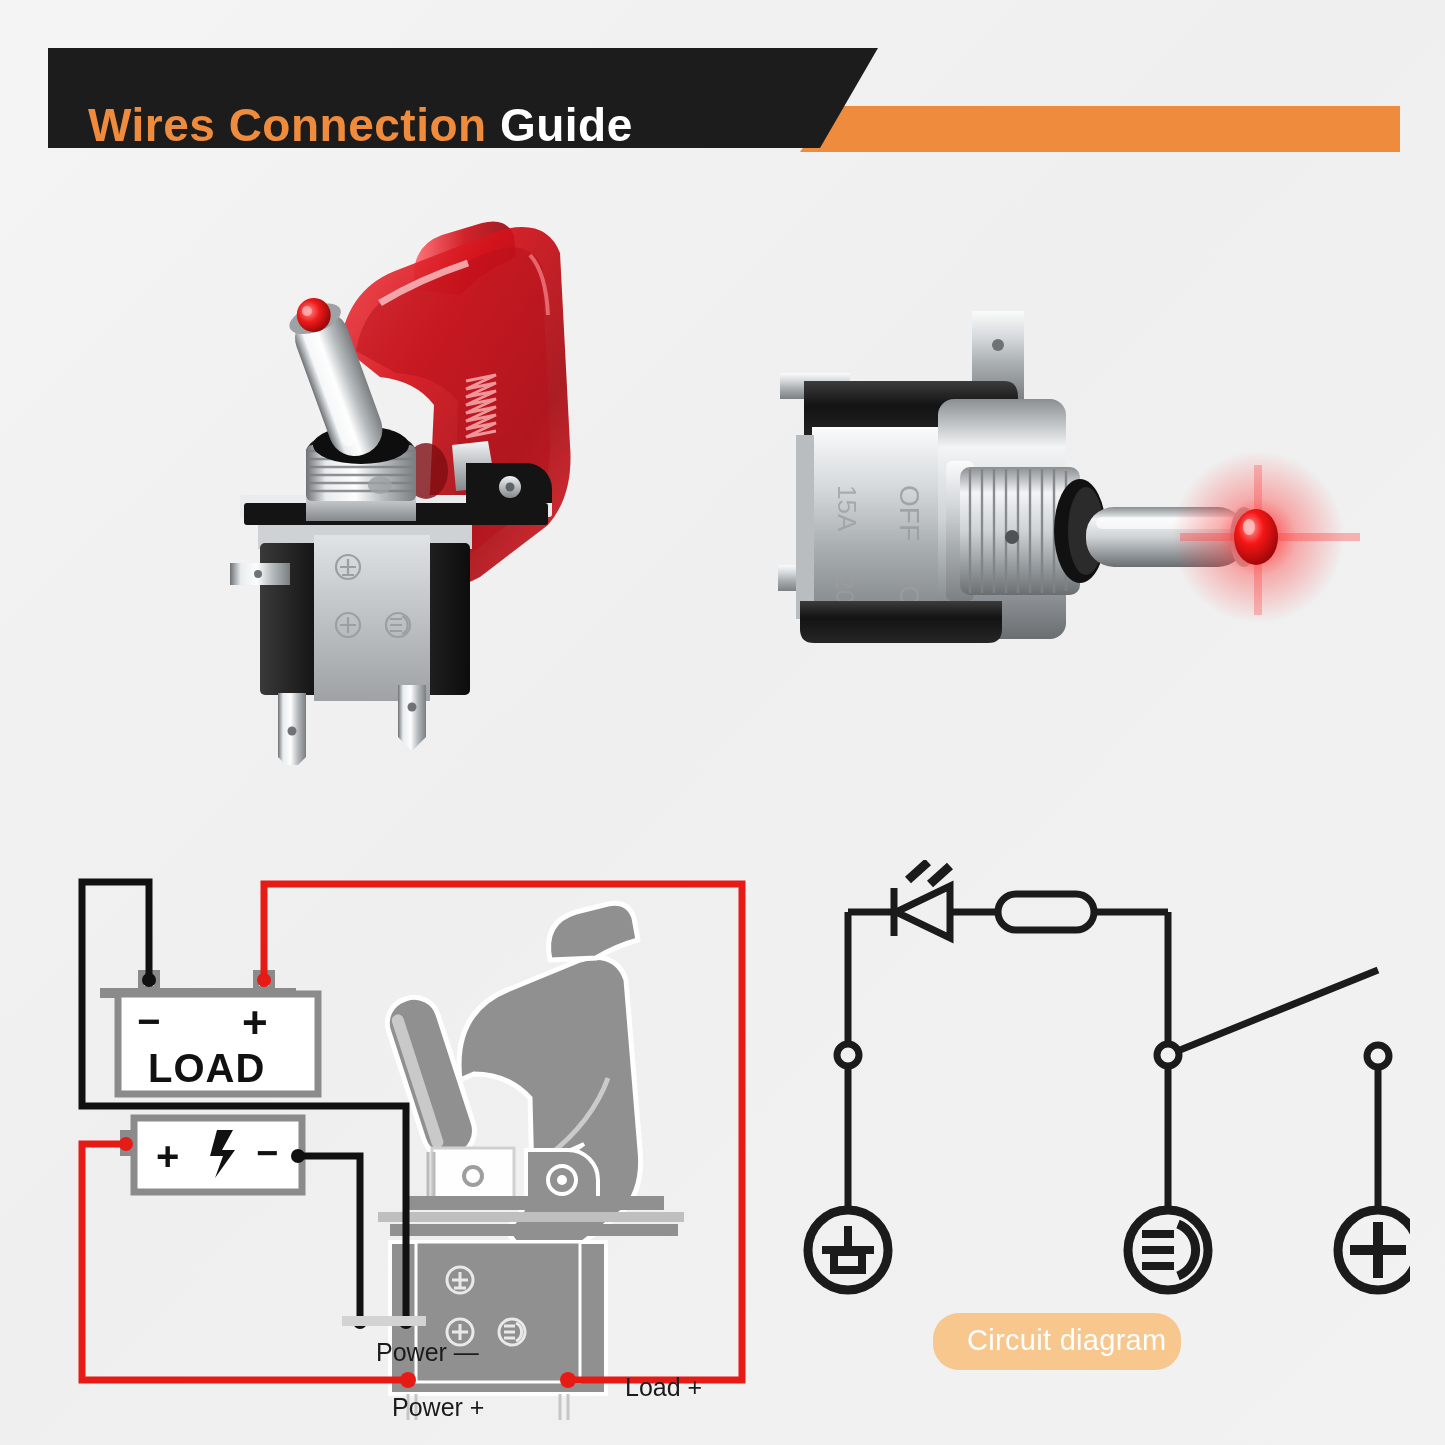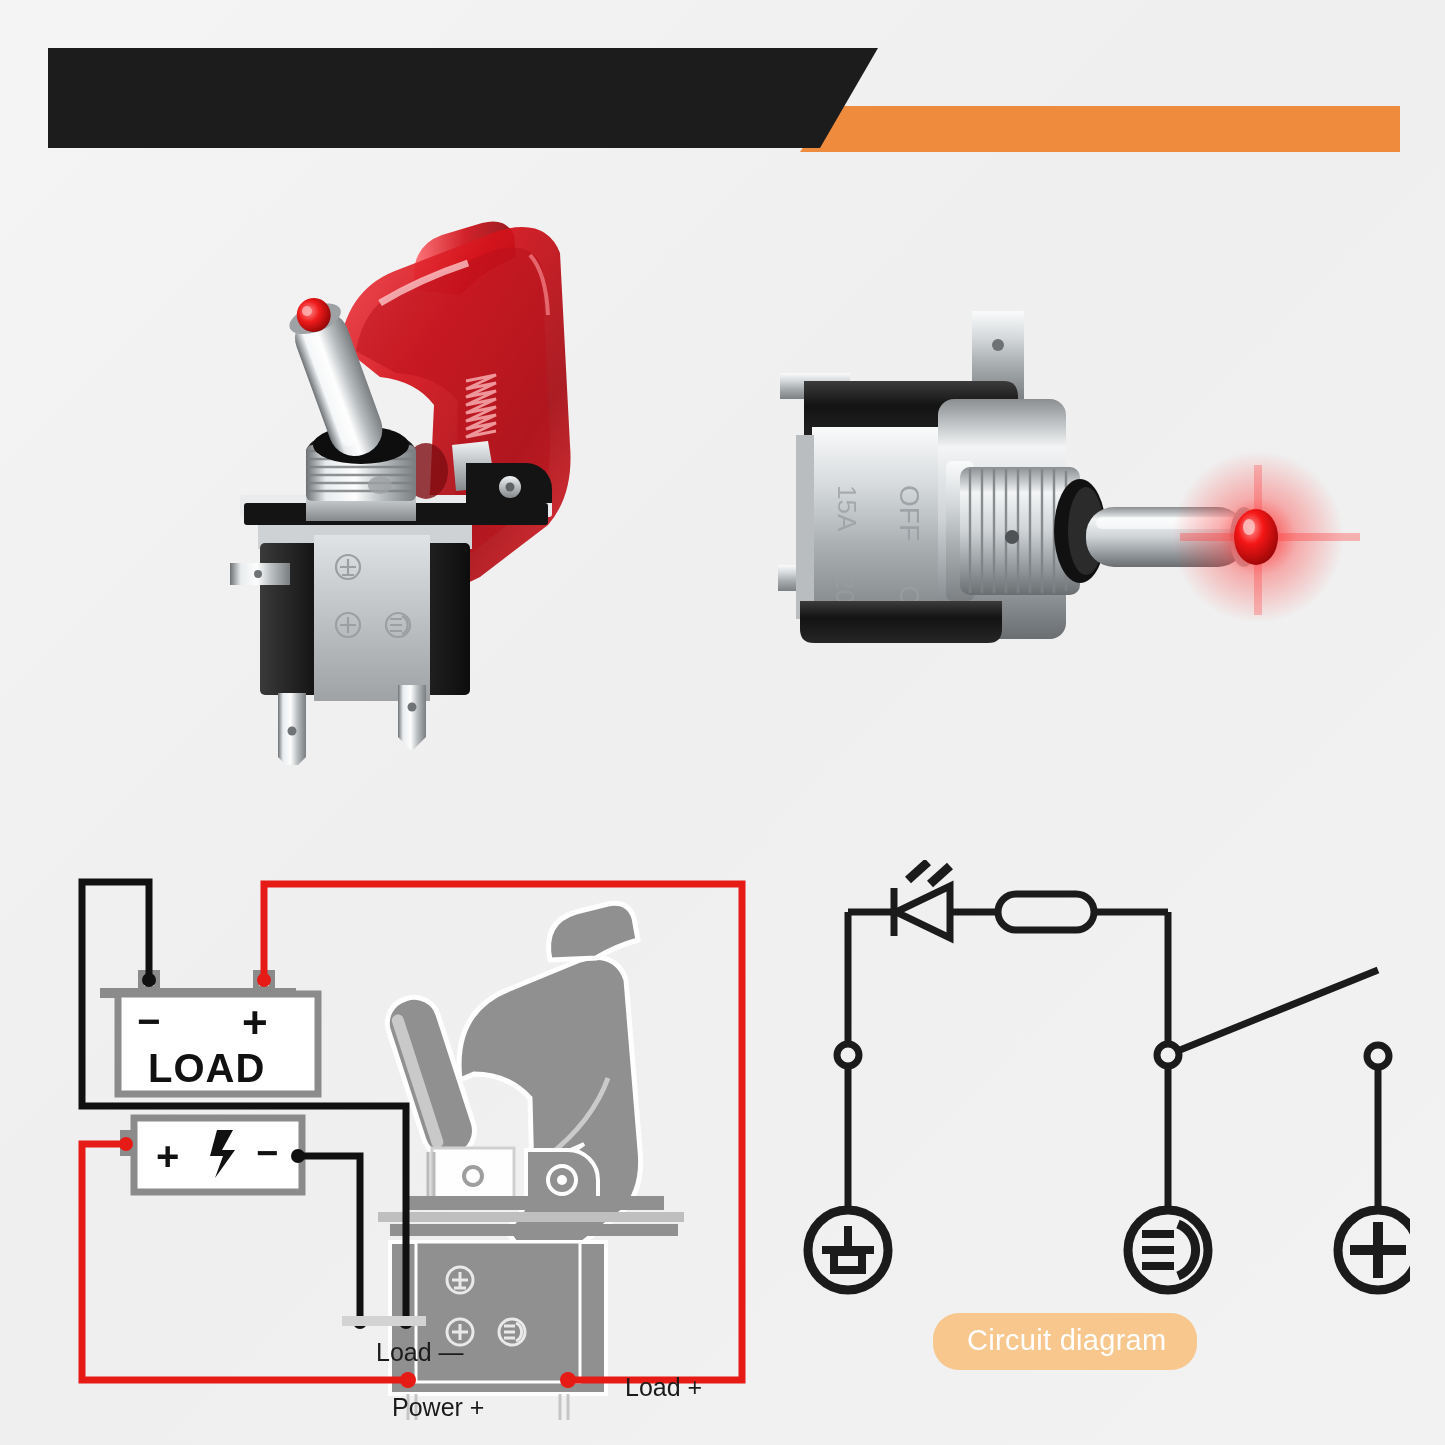--- a/index.html
+++ b/index.html
@@ -30,39 +30,42 @@
   .photo svg{display:block;}
 
   
   .wiring{position:absolute;left:60px;top:860px;width:720px;height:560px;}
   .circuit{position:absolute;left:790px;top:860px;width:620px;height:560px;}
 
   .pill{
     position:absolute;left:933px;top:1313px;
     background:#f7c78d;color:#ffffff;
     border-radius:26px;
-    padding:11px 30px 13px 34px;
+    padding:11px 14px 13px 34px;
     font-size:29px;letter-spacing:0.3px;
     white-space:nowrap;
   }
 
   .lbl{position:absolute;color:#1b1b1b;font-size:25px;font-weight:500;white-space:nowrap;}
 </style>
 </head>
 <body>
 
 <div id="page">
 
   <div class="header-wrap">
     <svg class="hdr-svg" width="1445" height="110" viewBox="0 0 1445 110">
 
       <polygon points="830,62 1400,62 1400,108 800,108" fill="#ef8b3c"></polygon>
 
       <polygon points="48,4 878,4 820,104 48,104" fill="#1c1c1c"></polygon>
     </svg>
+    <div class="hdr-title">
+      <span class="t1">Wires Connection</span><span>&nbsp;</span><span class="t2">Guide</span>
+    </div>
   </div>
 
   <div class="photo" style="left:230px;top:195px;">
     <svg width="400" height="570" viewBox="0 0 400 570">
       <defs>
         <linearGradient id="chrome1" x1="0" y1="0" x2="1" y2="0">
           <stop offset="0%" stop-color="#6e7174"></stop>
           <stop offset="18%" stop-color="#e9ecee"></stop>
           <stop offset="45%" stop-color="#fdfdfd"></stop>
           <stop offset="70%" stop-color="#b7bcbf"></stop>
@@ -364,21 +367,21 @@
         <path d="M66 284 L22 284 L22 520 L348 520"></path>
       </g>
       <circle cx="204" cy="120" r="7" fill="#e61b16"></circle>
       <circle cx="66" cy="284" r="7" fill="#e61b16"></circle>
       <circle cx="348" cy="520" r="8" fill="#e61b16"></circle>
       <circle cx="508" cy="520" r="8" fill="#e61b16"></circle>
 
       <rect x="282" y="456" width="84" height="10" fill="#d3d3d3"></rect>
     </svg>
 
-    <div class="lbl" style="left:316px;top:478px;">Load —</div>
+    <div class="lbl" style="left:316px;top:478px;">Power —</div>
     <div class="lbl" style="left:332px;top:533px;">Power +</div>
     <div class="lbl" style="left:565px;top:513px;">Load +</div>
   </div>
 
   <div class="circuit">
     <svg width="620" height="560" viewBox="0 0 620 560">
       <g fill="none" stroke="#1b1b1b" stroke-width="7">
 
         <line x1="58" y1="52" x2="104" y2="52"></line>
 

